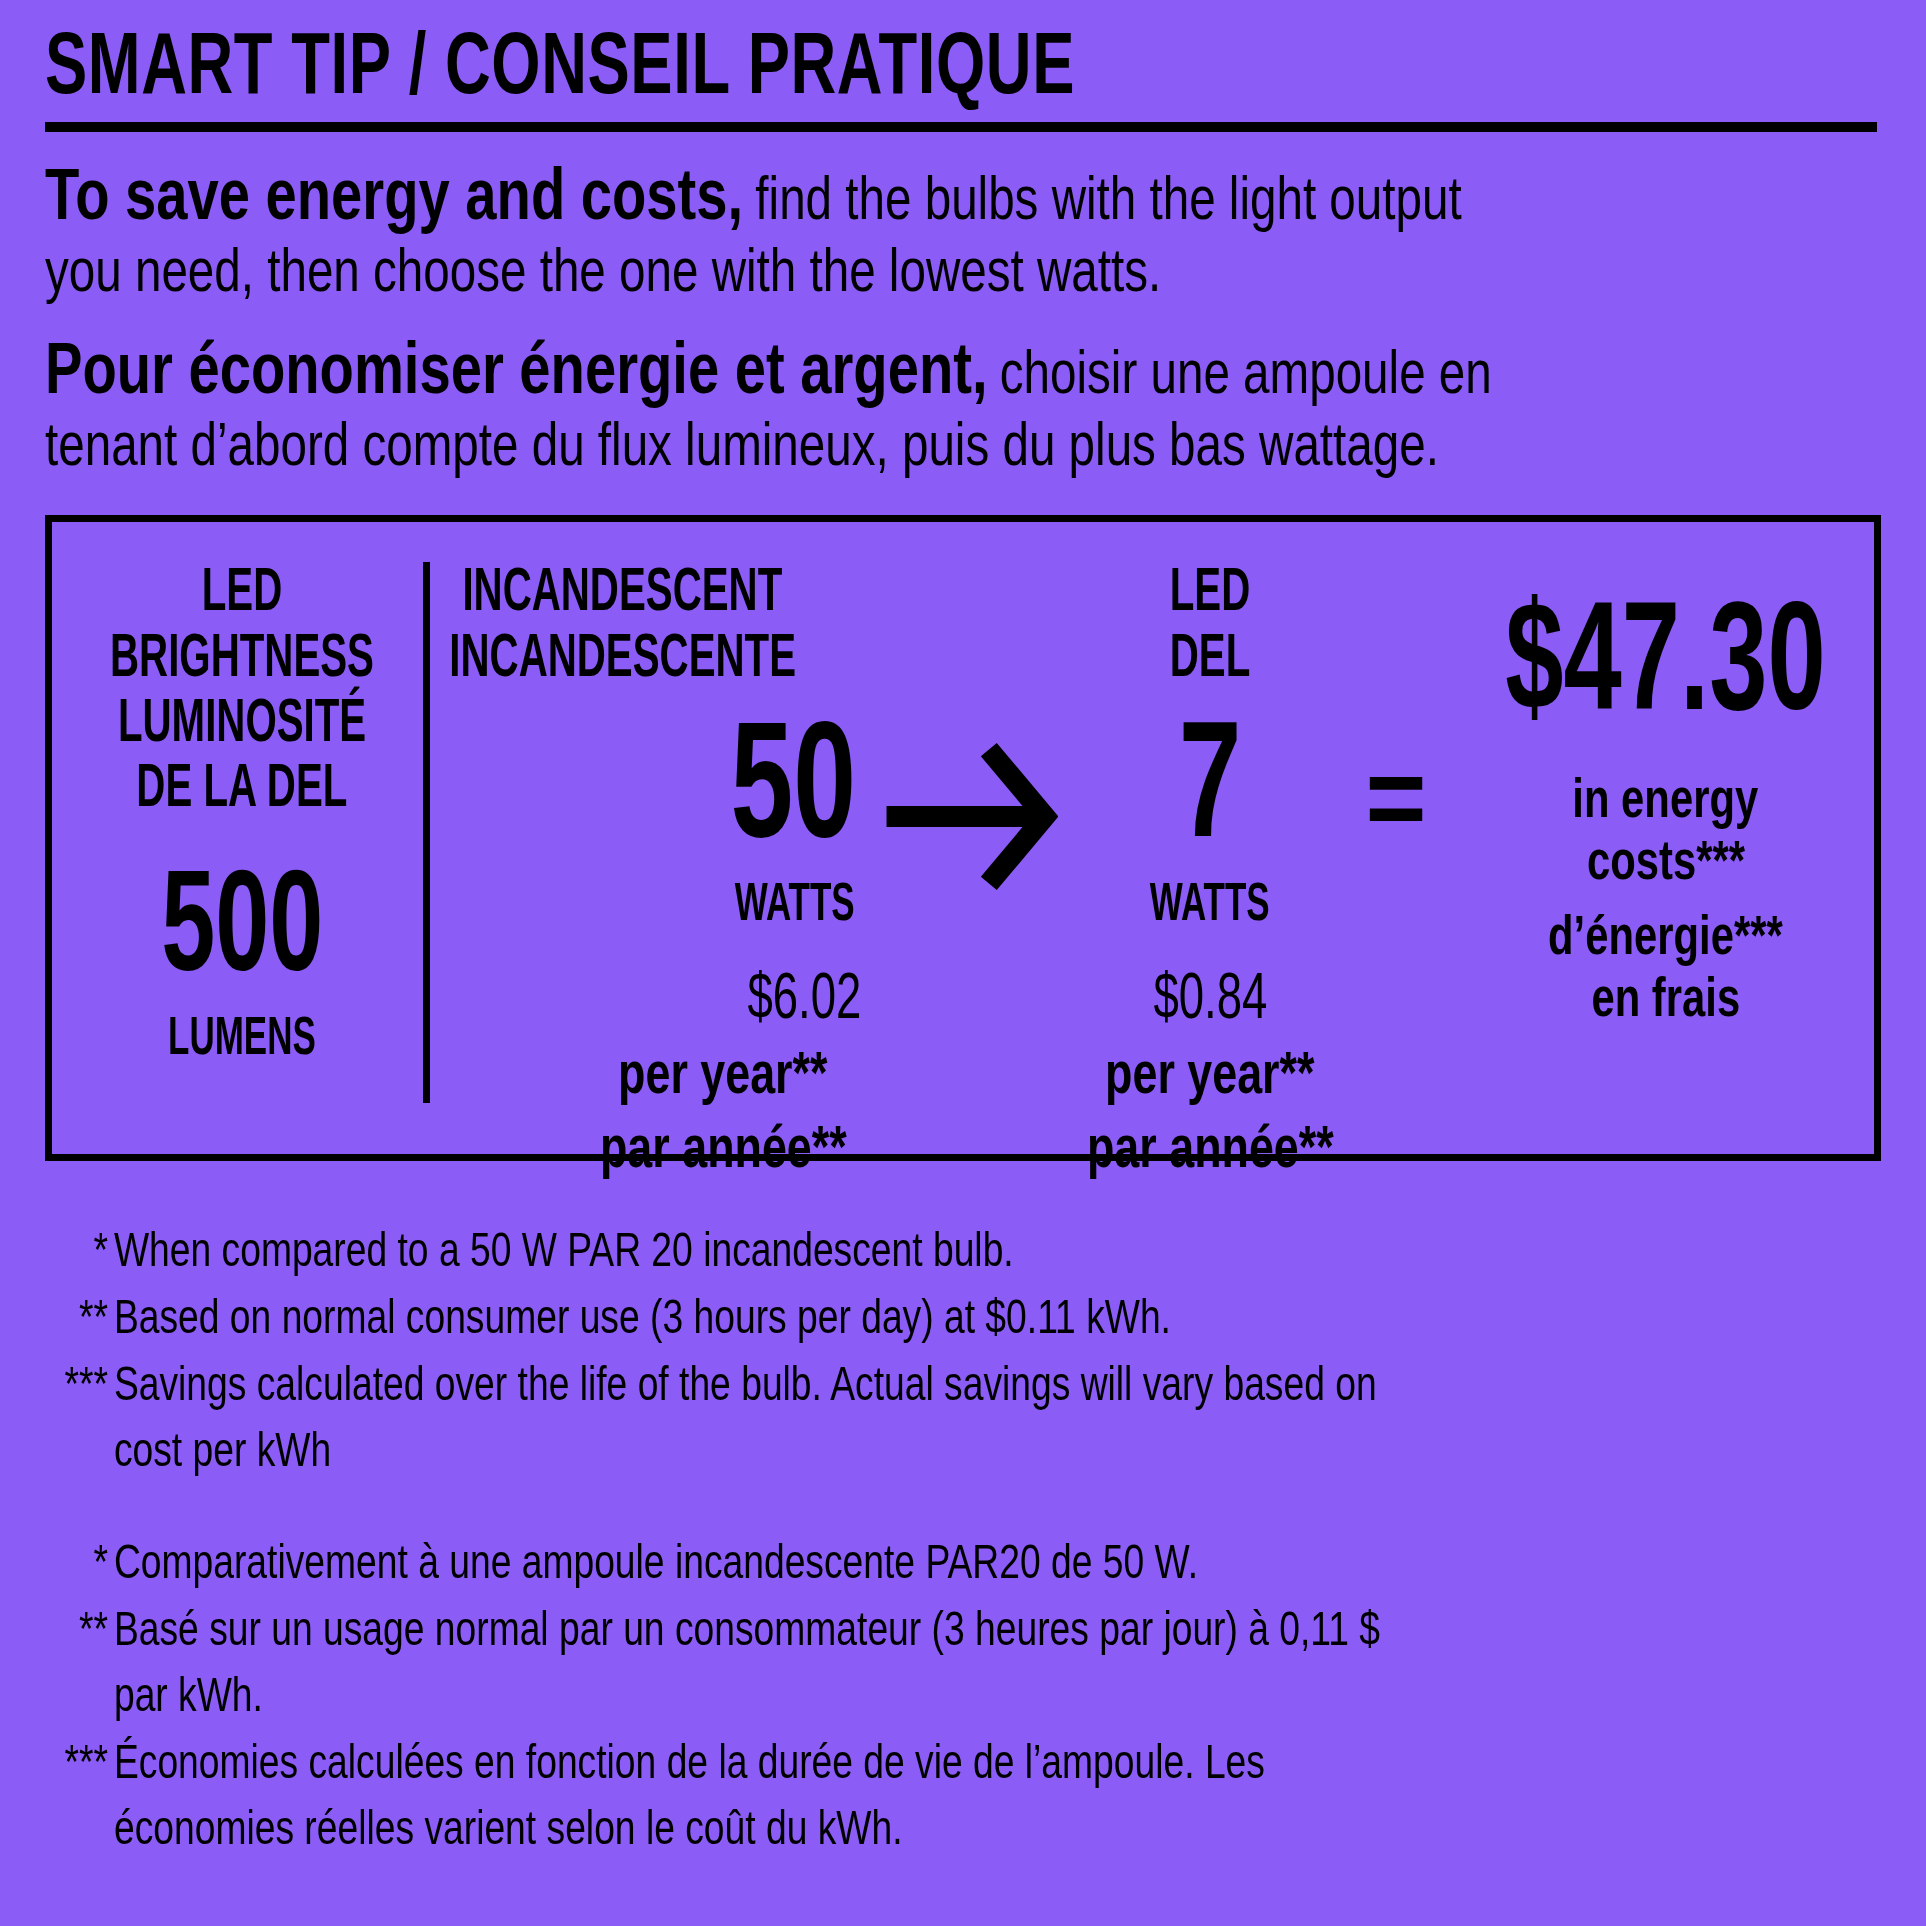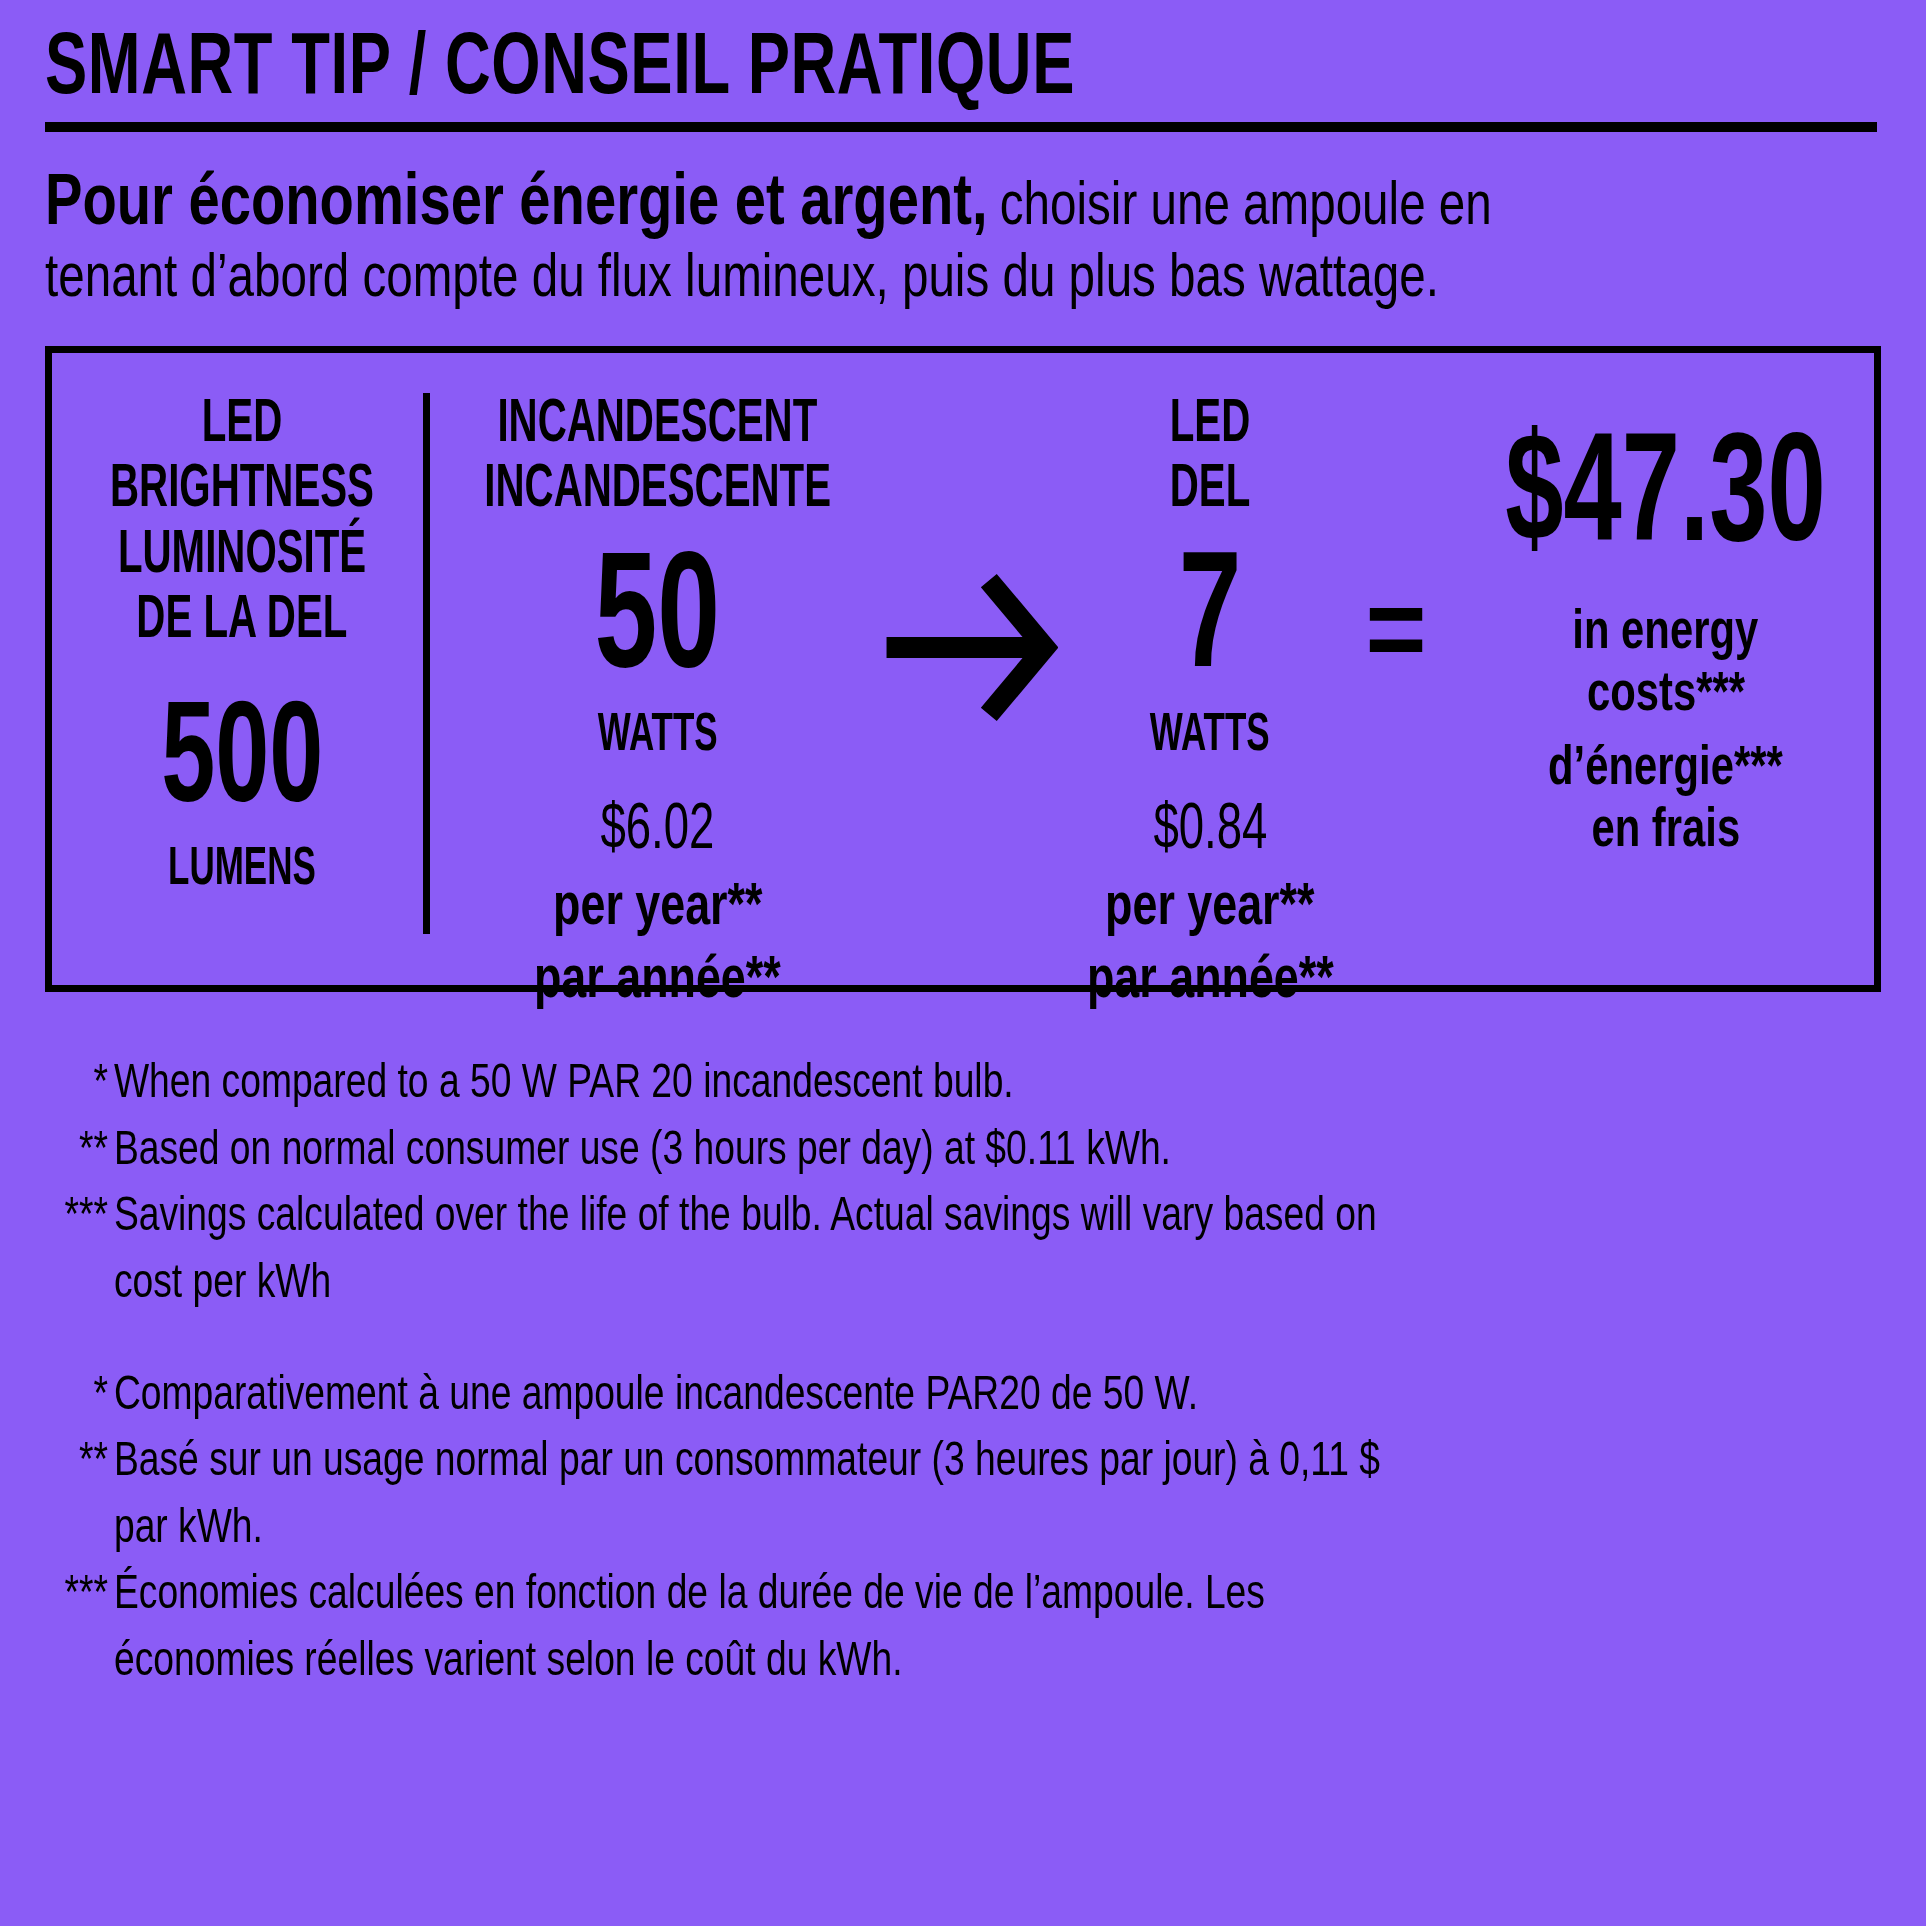--- a/index.html
+++ b/index.html
@@ -25,21 +25,21 @@
   .intro-fr{margin-top:31px;}
 
   
   .cbox{
     margin-top:40px;border:7.7px solid #000;height:646px;box-sizing:border-box;
     display:flex;align-items:flex-start;padding:35px 23px 0 9.2px;
   }
   .col{display:flex;flex-direction:column;align-items:center;text-align:center;}
   .col-brightness{width:362px;}
   .divider{width:7px;background:#000;height:541px;margin-top:4.6px;flex:none;}
-  .col-incandescent{width:455px;}
+  .col-incandescent{width:455px;align-items:flex-end;}
   .col-arrow{width:177px;padding-top:163px;display:flex;justify-content:center;}
   .col-led{width:304px;}
   .col-equals{width:127px;padding-top:183px;text-align:center;font-size:116px;font-weight:bold;line-height:1;}
   .col-save{flex:1;}
 
   .hdr{font-size:61px;font-weight:bold;line-height:1.07;}
   .big-lumens{font-size:143px;font-weight:bold;line-height:1;margin-top:31px;}
   .unit{font-size:53px;font-weight:bold;margin-top:12.3px;}
   .big-watt{font-size:166px;font-weight:bold;line-height:1;margin-top:7.7px;}
   .watts{font-size:53px;font-weight:bold;margin-top:9.2px;}
@@ -60,20 +60,31 @@
 </head>
 <body>
 
 <div class="page">
 
   <div class="title">
     <span class="cond o-left" style="--sx:.72">SMART TIP / CONSEIL PRATIQUE</span>
   </div>
   <div class="rule"></div>
 
+  <div class="intro intro-en">
+    <div class="intro-line">
+      <span class="cond o-left" style="--sx:.78">
+        <span class="lead">To save energy and costs,</span>
+        <span class="rest">find the bulbs with the light output</span>
+      </span>
+    </div>
+    <div class="intro-line">
+      <span class="cond o-left cont" style="--sx:.78">you need, then choose the one with the lowest watts.</span>
+    </div>
+  </div>
 
   <div class="intro intro-fr">
     <div class="intro-line">
       <span class="cond o-left" style="--sx:.78">
         <span class="lead">Pour économiser énergie et argent,</span>
         <span class="rest">choisir une ampoule en</span>
       </span>
     </div>
     <div class="intro-line">
       <span class="cond o-left cont" style="--sx:.78">tenant d’abord compte du flux lumineux, puis du plus bas wattage.</span>

